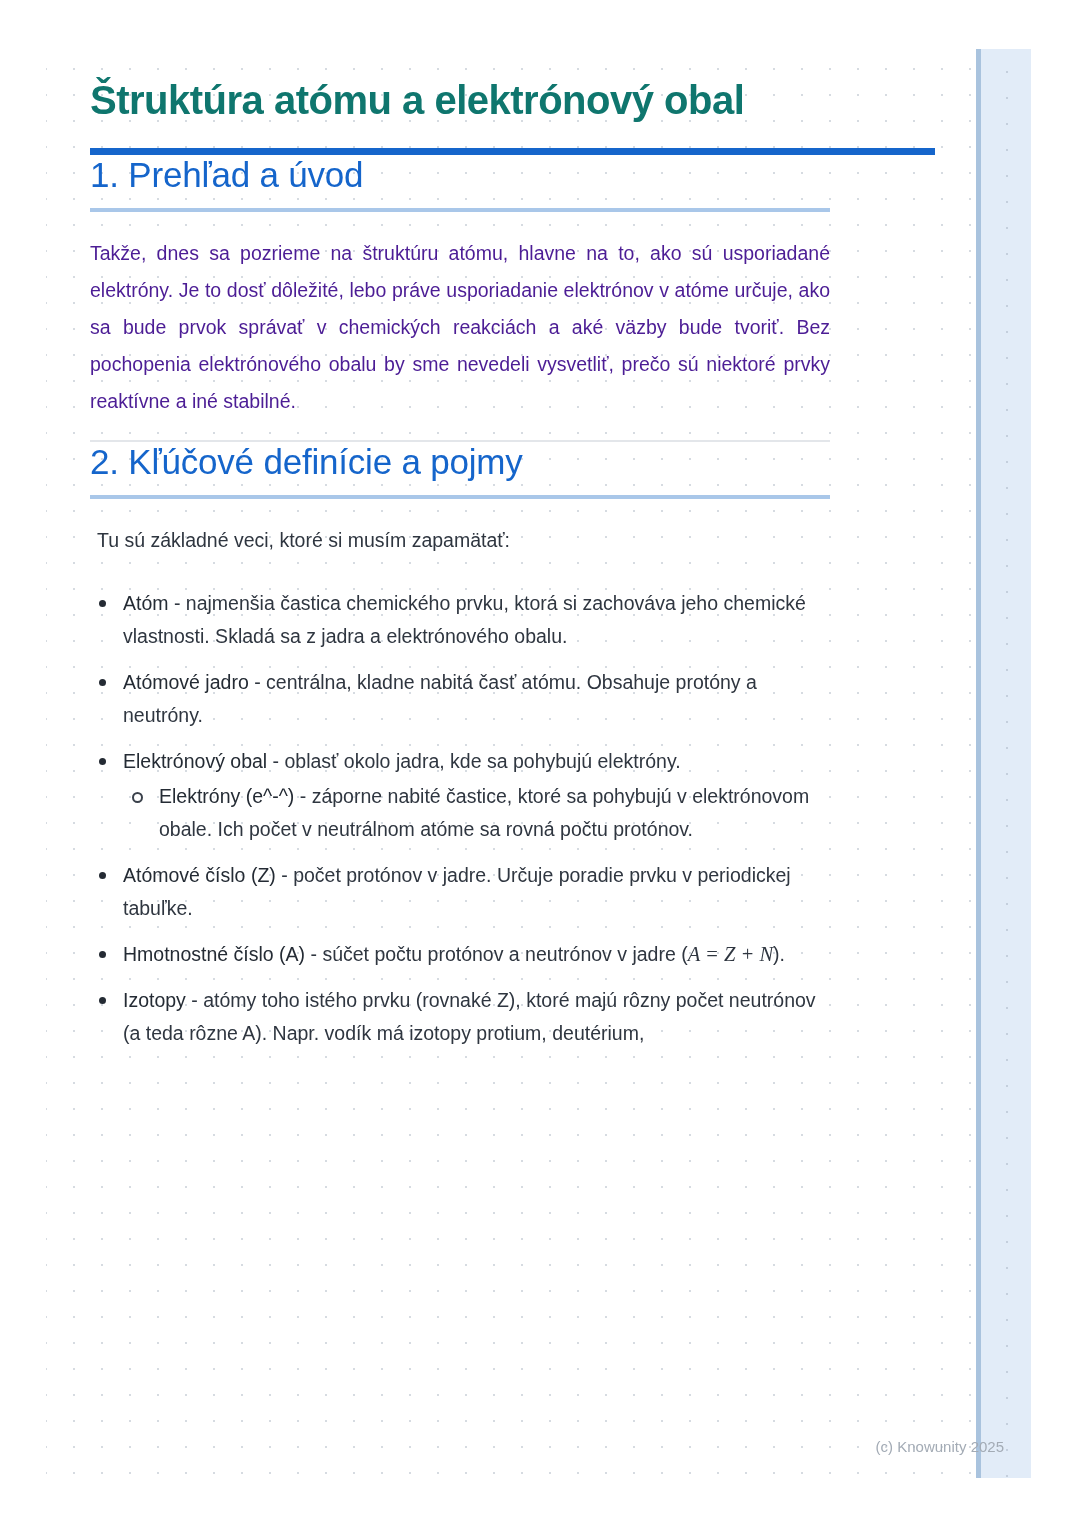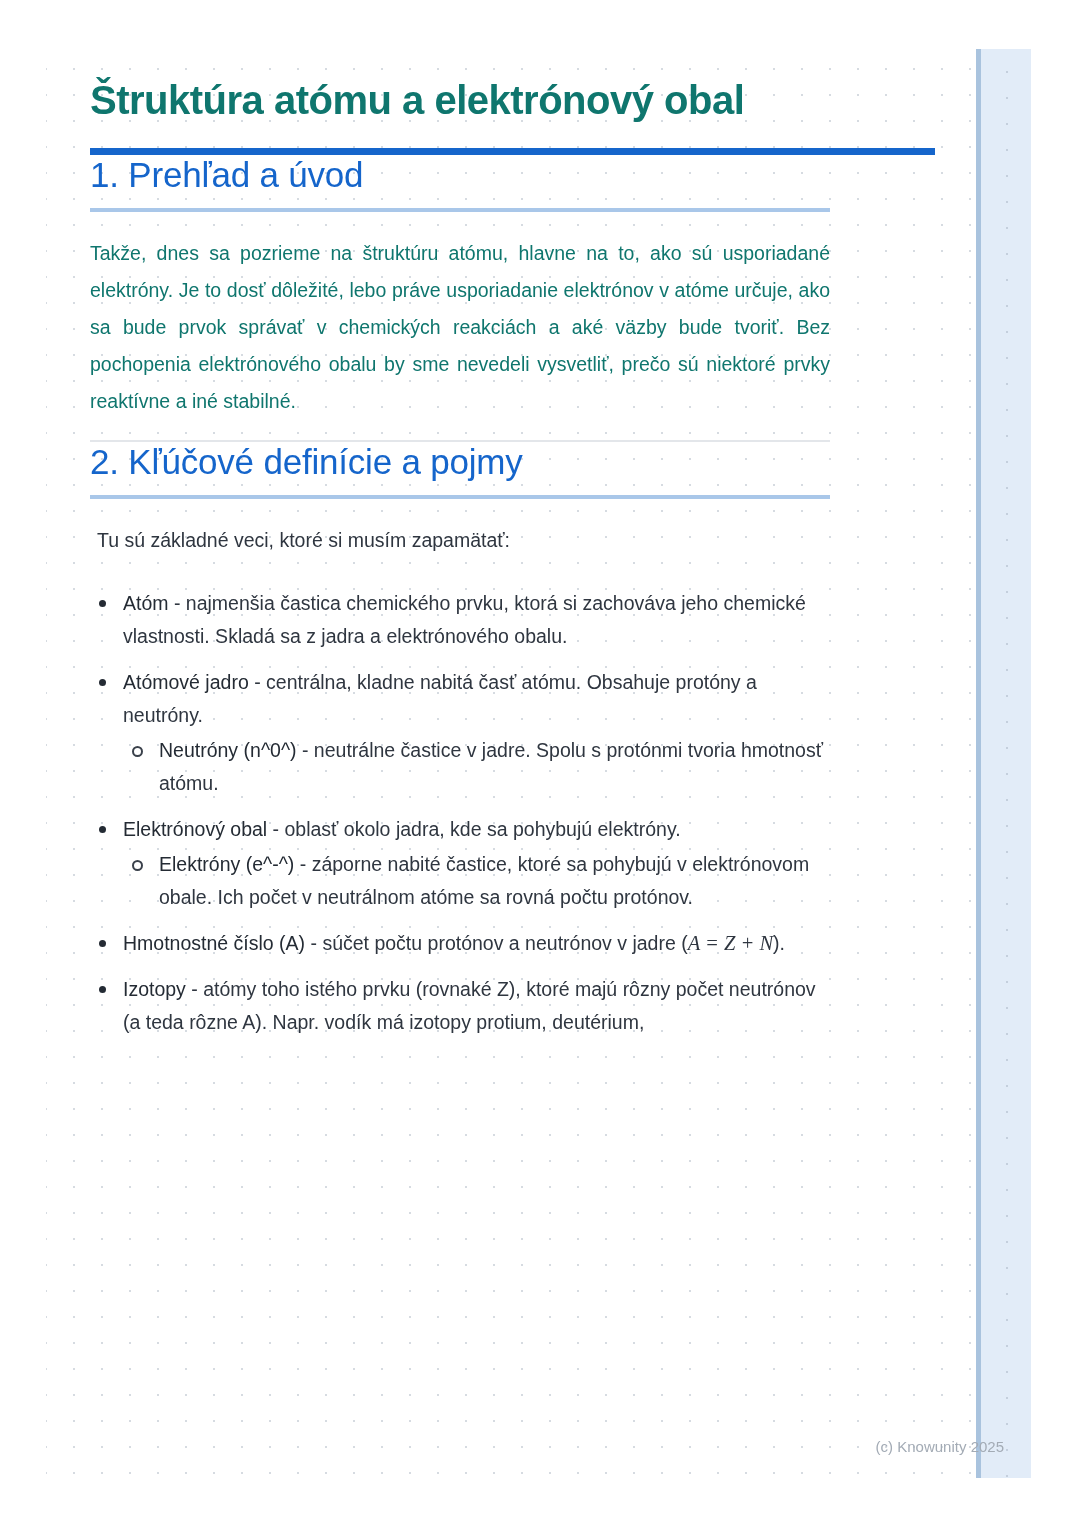--- a/index.html
+++ b/index.html
@@ -77,21 +77,21 @@
     width: 740px; height: 4px;
     background: #a9c7e9;
   }
 
   p.body-par {
     margin: 23px 0 16px 0;
     width: 740px;
     font-size: 19.5px;
     line-height: 37px;
     text-align: justify;
-    color: #0f766e;
+    color: #4c1d95;
   }
 
   .divider {
     margin-top: 20px;
     width: 740px; height: 2px;
     background: #e3e6ea;
   }
 
   p.lead {
     margin: 26px 0 0 7px;
@@ -185,41 +185,41 @@
           <span class="dot-marker"></span>
           <b class="term">Atóm</b>
           <span>- najmenšia častica chemického prvku, ktorá si zachováva jeho chemické vlastnosti. Skladá sa z jadra a elektrónového obalu.</span>
         </li>
 
         <li>
           <span class="dot-marker"></span>
           <b class="term">Atómové jadro</b>
           <span>- centrálna, kladne nabitá časť atómu. Obsahuje protóny a neutróny.</span>
           <ul class="subdefs">
-            <li>
-              <span class="circle-marker"></span>
-              <b class="term">Neutróny (n^0^)</b>
-              <span>- neutrálne častice v jadre. Spolu s protónmi tvoria hmotnosť atómu.</span>
-            </li>
           </ul>
         </li>
 
         <li>
           <span class="dot-marker"></span>
           <b class="term">Elektrónový obal</b>
           <span>- oblasť okolo jadra, kde sa pohybujú elektróny.</span>
           <ul class="subdefs">
             <li>
               <span class="circle-marker"></span>
               <b class="term">Elektróny (e^-^)</b>
               <span>- záporne nabité častice, ktoré sa pohybujú v elektrónovom obale. Ich počet v neutrálnom atóme sa rovná počtu protónov.</span>
             </li>
           </ul>
         </li>
 
+        <li>
+          <span class="dot-marker"></span>
+          <b class="term">Atómové číslo (Z)</b>
+          <span>- počet protónov v jadre. Určuje poradie prvku v periodickej tabuľke.</span>
+        </li>
 
         <li>
           <span class="dot-marker"></span>
           <b class="term">Hmotnostné číslo (A)</b>
           <span>- súčet počtu protónov a neutrónov v jadre (</span><span class="math">A = Z + N</span><span>).</span>
         </li>
 
         <li>
           <span class="dot-marker"></span>
           <b class="term">Izotopy</b>

